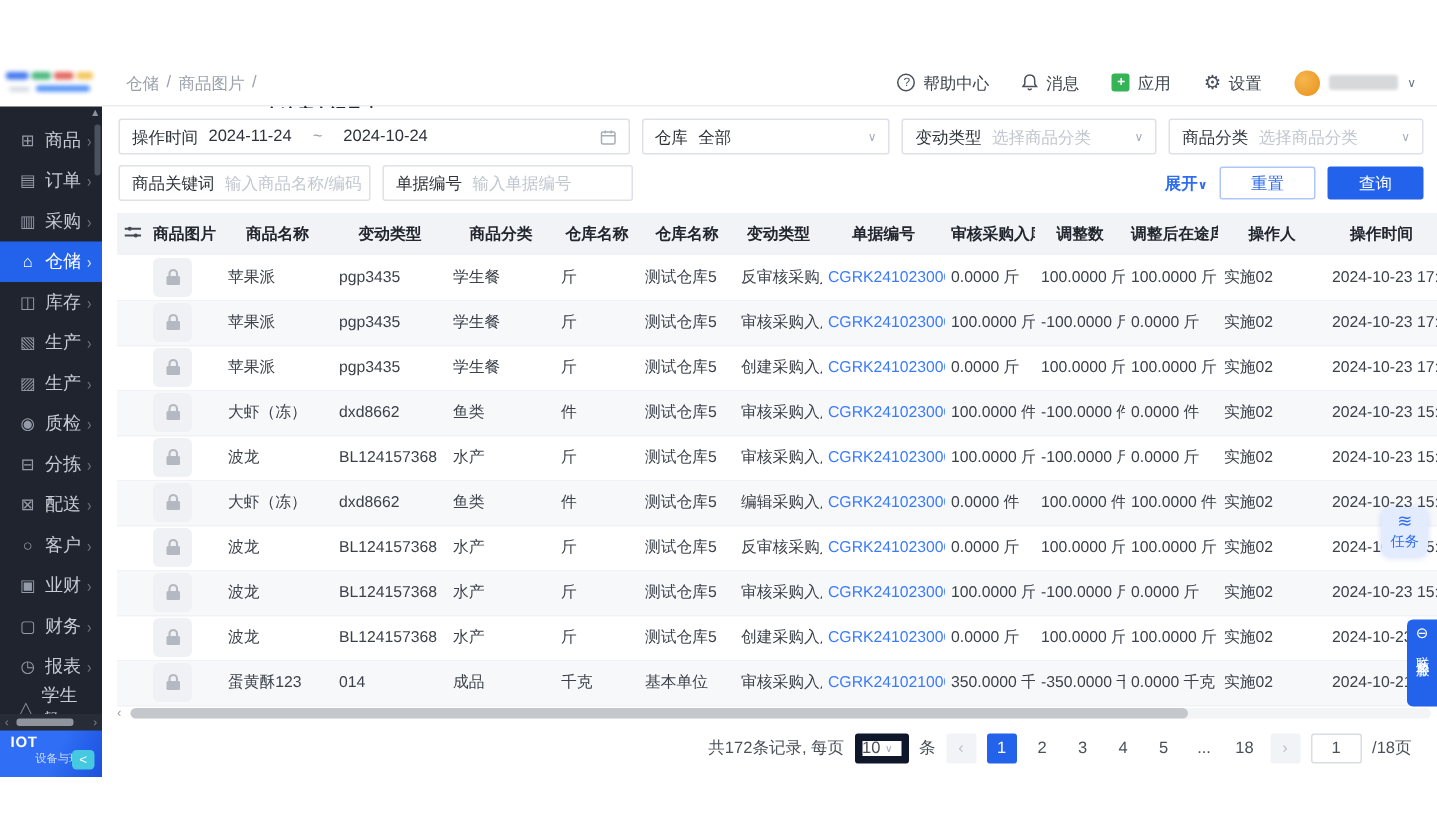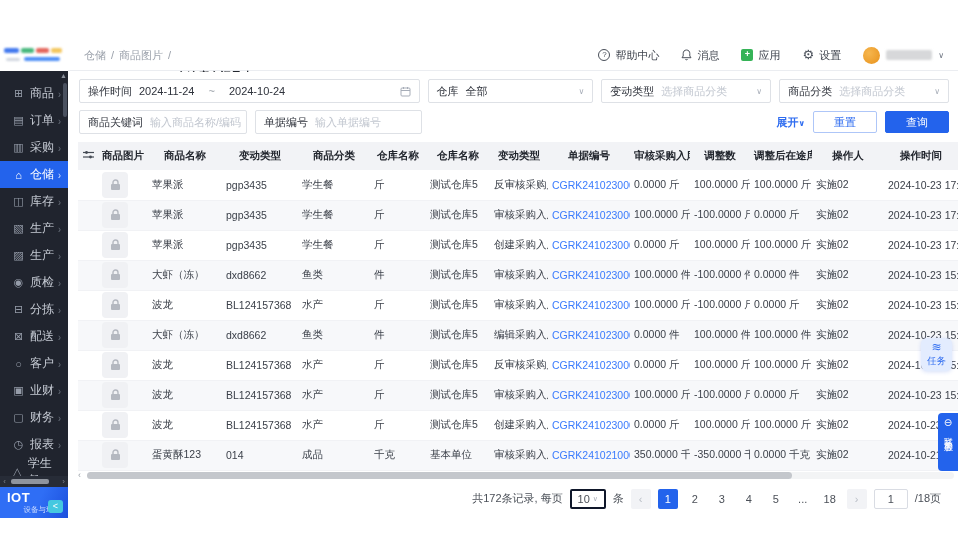--- a/index.html
+++ b/index.html
@@ -43,21 +43,21 @@
   .side-item.active .glyph { color:#fff; }
   .side-item.active .schev { color:#dce7ff; }
   .hidden { visibility:hidden; }
   .side-vsb { position:absolute; right:1px; top:12px; width:4px; height:34px; background:#4a515f; border-radius:2px; }
   .side-vsb-btn { position:absolute; right:0; top:0; width:9px; height:9px; color:#8b919c; font-size:7px; line-height:9px; text-align:center; }
   .side-hscroll { position:absolute; left:0; right:0; bottom:31px; height:11px; background:#272c37; display:flex; align-items:center; font-size:8px; color:#7d838e; }
   .side-hscroll .harrow { width:9px; text-align:center; }
   .side-hthumb { width:38px; height:5px; background:#8f949d; border-radius:2px; margin-left:2px; }
   .side-hscroll .harrow.r { margin-left:auto; }
   .iot { position:absolute; left:0; right:0; bottom:0; height:31px; background:linear-gradient(115deg,#2f6ef5 55%,#1c50dd); color:#fff; padding:3px 7px; overflow:hidden; }
-  .iot-title { font-size:13px; font-weight:bold; letter-spacing:.5px; }
+  .iot-title { font-size:10px; font-weight:bold; letter-spacing:.5px; }
   .iot-sub { font-size:7.5px; color:#cdddff; margin-top:0px;text-align:right; }
   .iot-ico { position:absolute; right:5px; bottom:5px; width:15px; height:13px; background:#45c8e0; border-radius:3px; color:#fff; font-size:9px; line-height:13px; text-align:center; }
 
   
   .main { position:absolute; left:68px; top:32px; right:0; bottom:0; background:#fff; }
   .filters { padding:7px 9px 0 11px; }
   .frow { display:flex; gap:8px; align-items:center; }
   .frow + .frow { margin-top:7px; }
   .fbox { height:24px; border:1px solid #dee1e6; border-radius:2px; background:#fff; display:flex; align-items:center; padding:0 8px; font-size:11px; color:#2e323b; white-space:nowrap; overflow:hidden; }
   .fbox .flabel { margin-right:7px; color:#2e323b; }
@@ -86,21 +86,21 @@
   .img-ph { width:26px; height:26px; background:#f0f1f4; border-radius:4px; display:flex; align-items:center; justify-content:center; }
   .col-ico { color:#454b55; }
 
   .hscroll { position:relative; margin-left:10px; width:880px; height:9px; }
   .hs-arrow { position:absolute; left:0; top:0; font-size:9px; color:#9aa0a8; line-height:9px; }
   .hs-track { position:absolute; left:9px; right:4px; top:1px; height:7px; background:#f3f4f5; border-radius:4px; }
   .hs-thumb { position:absolute; left:9px; top:1px; width:705px; height:7px; background:#c4c7cc; border-radius:4px; }
 
   
   .pagination { display:flex; align-items:center; justify-content:flex-end; gap:7px; padding:9px 17px 0 0; font-size:11px; color:#4b5058; }
-  .pp-box { width:36px; height:20px; border:2px solid #0f172a; border-radius:2px; display:flex; align-items:center; justify-content:center; gap:3px; }
+  .pp-box { width:36px; height:20px; border:5px solid #0f172a; border-radius:2px; display:flex; align-items:center; justify-content:flex-start; gap:3px; }
   .pp-box .dd { font-size:7px; color:#a7adb8; }
   .pg-btn { min-width:20px; height:20px; line-height:20px; text-align:center; border-radius:2px; cursor:pointer; }
   .pg-nav { background:#f2f3f6; color:#b9bec6; }
   .pg-num.active { background:#2363ec; color:#fff; }
   .pg-pages { display:flex; gap:7px; }
   .jump-box { width:34px; height:20px; border:1px solid #d9dce3; border-radius:2px; text-align:center; line-height:18px; }
 
   
   .task-w { position:absolute; right:6px; top:338px; width:31px; border-radius:6px; background:#e3ecfe; color:#2e6cf0; display:flex; flex-direction:column; align-items:center; padding:3px 0 3px; box-shadow:0 1px 4px rgba(30,80,220,.18); cursor:pointer; }
   .task-w .t-ico { font-size:12px; line-height:13px; }

